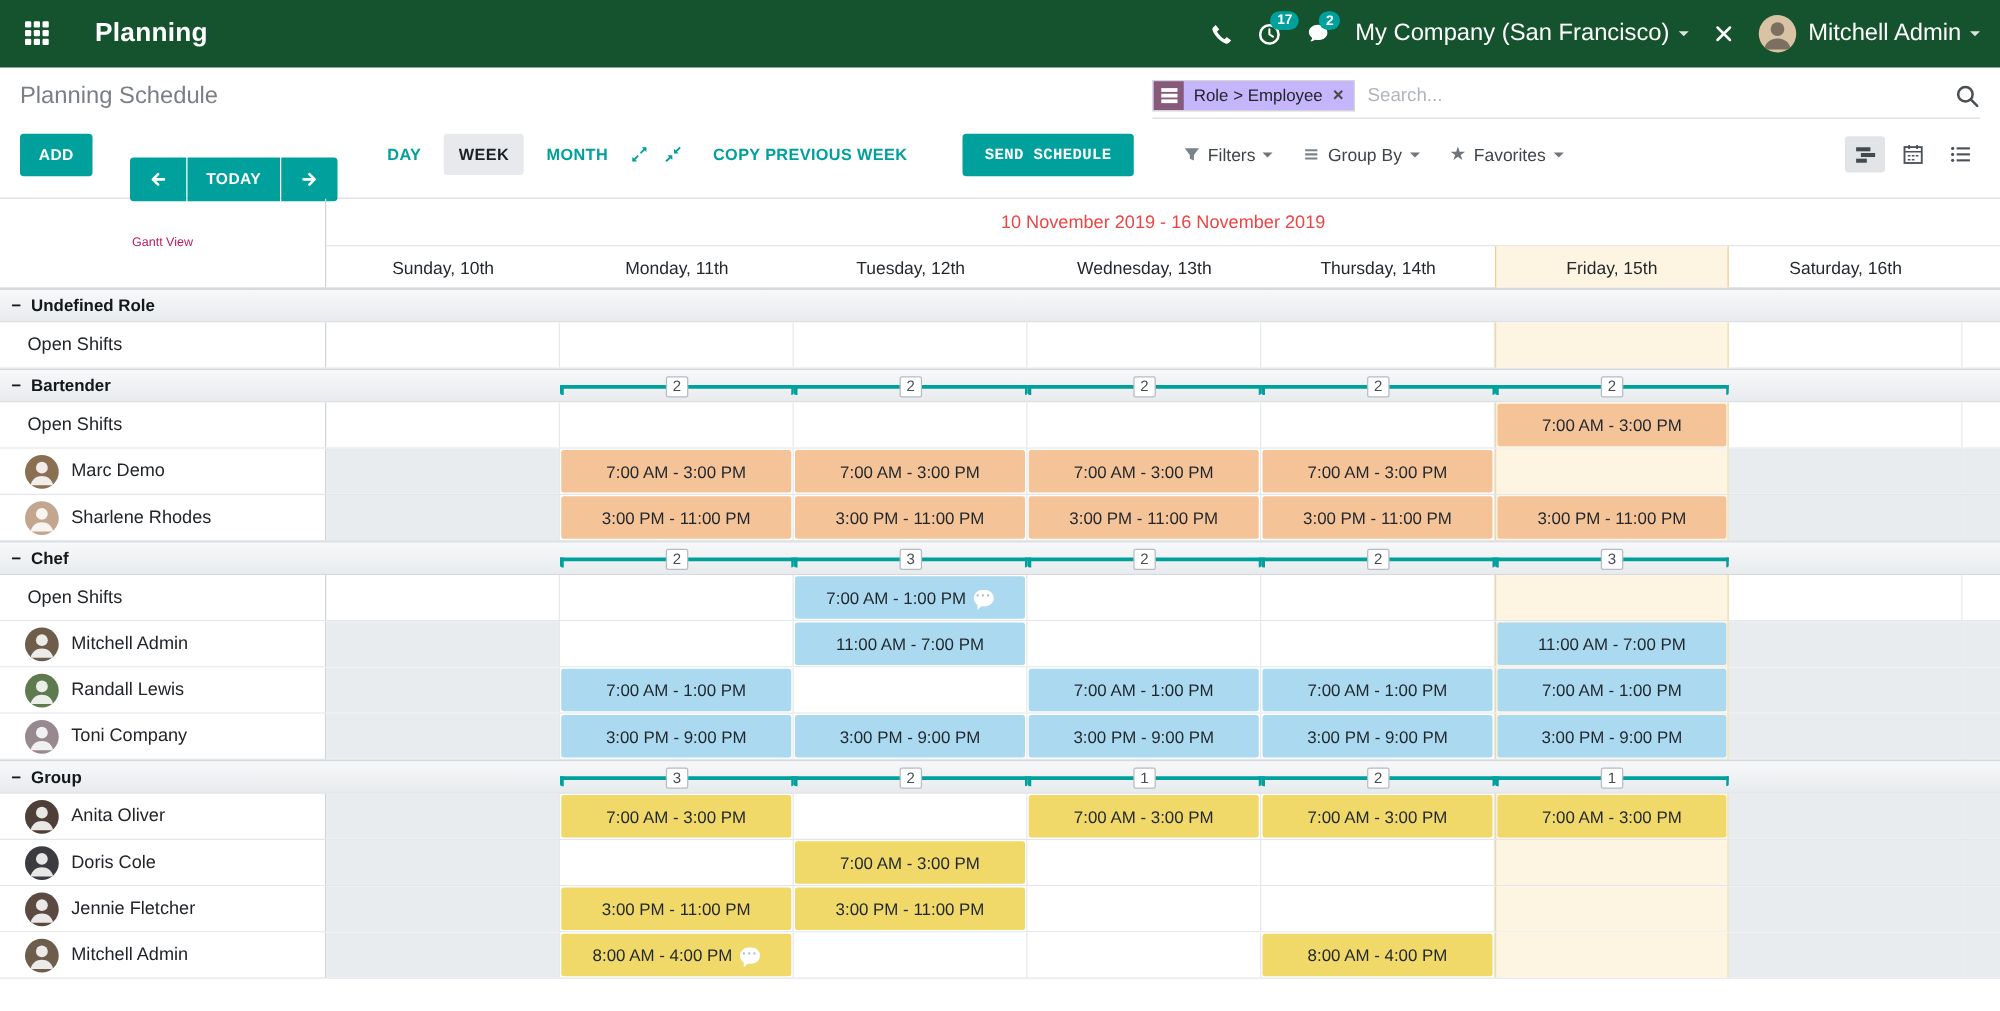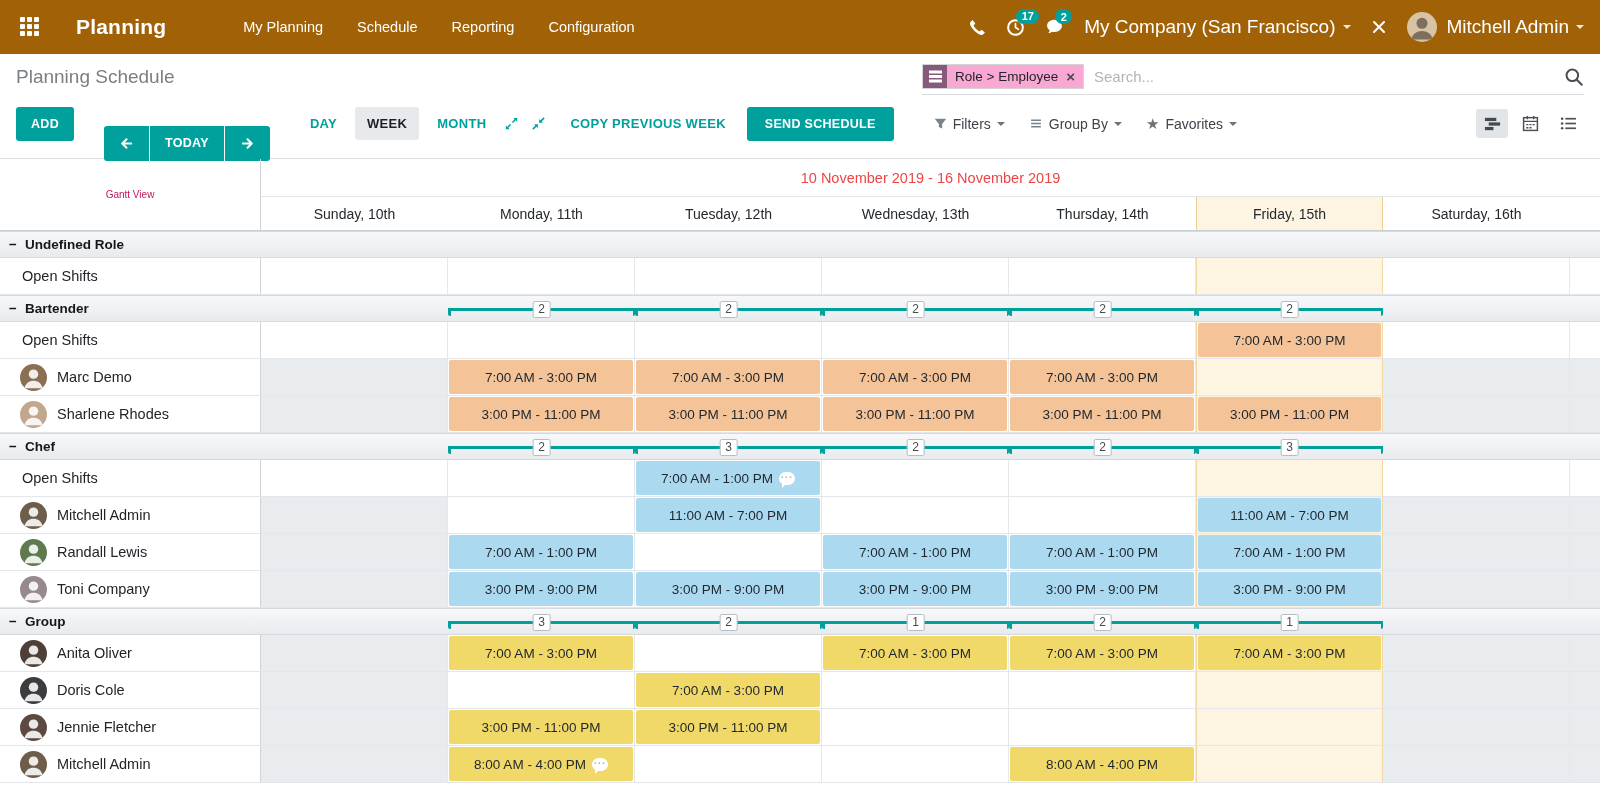--- a/index.html
+++ b/index.html
@@ -1,20 +1,20 @@
 <!DOCTYPE html>
 <html><head>
 <meta charset="utf-8">
 <style>
   * { box-sizing: border-box; margin: 0; padding: 0; }
   html,body { width:1600px; height:809px; overflow:hidden; background:#fff;
     font-family:"Liberation Sans", sans-serif; color:#212529; }
 
   
-  .navbar { height:54px; background:#a16207; display:flex; align-items:center;
+  .navbar { height:54px; background:#14532d; display:flex; align-items:center;
     padding:0 16px; color:#fff; }
   .apps { width:20px; height:20px; display:grid; grid-template-columns:repeat(3,5px);
     grid-template-rows:repeat(3,5px); gap:2px; cursor:pointer; margin-left:4px; }
   .apps i { background:#fff; border-radius:1px; }
   .brand { font-size:21px; font-weight:bold; margin-left:36px; letter-spacing:.2px; cursor:pointer; }
   .navmenu { display:flex; margin-left:64px; gap:8px; }
   .nav-item { font-size:14.5px; padding:8px 13px; cursor:pointer; white-space:nowrap; }
   .nav-right { margin-left:auto; display:flex; align-items:center; gap:20px; }
   .nicon { position:relative; display:flex; align-items:center; cursor:pointer; }
   .badge { position:absolute; top:-9px; left:10px; background:#00A09D; color:#fff;
@@ -25,21 +25,21 @@
   .nav-avatar { width:30px; height:30px; border-radius:50%; background:#d8c3a5;
     display:flex; align-items:flex-end; justify-content:center; overflow:hidden; margin-right:-10px; }
 
   
   .control { height:43px; display:flex; align-items:center; justify-content:space-between;
     padding:2px 16px 0 16px; }
   .page-title { font-size:19px; font-weight:normal; color:#7a7f84; }
   .search { width:662px; display:flex; align-items:center; border-bottom:1px solid #d9dbde;
     padding-bottom:5px; margin-top:6px; }
   .facet { display:inline-flex; align-items:stretch; border:1px solid #d5d5d5; height:25px;
-    background:#f9a8d4; flex:none; }
+    background:#c4b5fd; flex:none; }
   .facet-icon { width:24px; background:#875A7B; display:flex; align-items:center; justify-content:center; }
   .facet-icon i { display:block; width:13px; height:2.5px; background:#fff;
     box-shadow:0 -4.5px 0 #fff, 0 4.5px 0 #fff; }
   .facet-label { display:flex; align-items:center; padding:0 4px 0 8px; font-size:13.5px; color:#212529; }
   .facet-x { display:flex; align-items:center; padding:0 8px 0 4px; font-weight:900;
     font-size:15px; color:#4a4a4a; cursor:pointer; }
   .search input { flex:1; border:none; outline:none; font-size:15px; padding:2px 10px;
     font-family:"Liberation Sans", sans-serif; color:#212529; }
   .search input::placeholder { color:#b0b5ba; }
   .search-glass { flex:none; cursor:pointer; display:flex; }
@@ -53,21 +53,21 @@
   .btn-group .btn { border-radius:0; display:flex; align-items:center;margin-top:39px; }
   .btn-group .btn:first-child { border-radius:3px 0 0 3px; }
   .btn-group .btn:last-child { border-radius:0 3px 3px 0; }
   .scales { display:flex; margin-left:28px; gap:6px; }
   .scale { font-size:13px; font-weight:bold; color:#00A09D; padding:9px 12px;
     border-radius:3px; cursor:pointer; letter-spacing:.3px; }
   .scale.active { color:#1c2126; background:#e7e9ec; }
   .ticon { display:flex; padding:6px; cursor:pointer; }
   .link-btn { font-size:13px; font-weight:bold; color:#00A09D; cursor:pointer;
     margin-left:18px; letter-spacing:.3px; white-space:nowrap; }
-  .send { margin-left:21px; padding:10px 18px; }
+  .send { margin-left:44px; padding:10px 18px;font-family:Liberation Mono, monospace; }
   .dd { display:flex; align-items:center; font-size:14px; color:#3e444a; cursor:pointer;
     white-space:nowrap; }
   .dd .caret { border-top-color:#6d747b; margin-left:6px; }
   .dd svg, .dd .star { margin-right:6px; }
   .star { color:#6d747b; font-size:15px; line-height:1; }
   .dropdowns { display:flex; gap:24px; margin-left:40px; }
   .switcher { margin-left:auto; display:flex; gap:6px; }
   .sw { width:32px; height:29px; display:flex; align-items:center; justify-content:center;
     border-radius:3px; cursor:pointer; }
   .sw.active { background:#e2e5e8; }
@@ -128,26 +128,20 @@
       <i></i>
       <i></i>
       <i></i>
       <i></i>
       <i></i>
       <i></i>
       <i></i>
       <i></i>
   </span>
   <span class="brand">Planning</span>
-  <nav class="navmenu">
-    <span class="nav-item">My Planning</span>
-    <span class="nav-item">Schedule</span>
-    <span class="nav-item">Reporting</span>
-    <span class="nav-item">Configuration</span>
-  </nav>
   <div class="nav-right">
     <span class="nicon">
       <svg width="17" height="17" viewBox="0 0 16 16" fill="#fff">
           <path d="M3.3.9 1.4 2.8c-.5.5-.7 1.2-.5 1.9C2.3 9 6.9 13.6 11.2 15c.7.2 1.4 0 1.9-.5l1.9-1.9-3.3-2.6-1.7 1.7C8 10.6 5.4 8 4.3 6L6 4.2 3.3.9z"></path>
         </svg>
     </span>
     <span class="nicon">
       <svg width="19" height="19" viewBox="0 0 16 16">
           <circle cx="8" cy="8" r="6.2" fill="none" stroke="#fff" stroke-width="1.7"></circle>
           <path d="M8 4.6V8l2.4 1.5" stroke="#fff" stroke-width="1.4" fill="none" stroke-linecap="round"></path>

